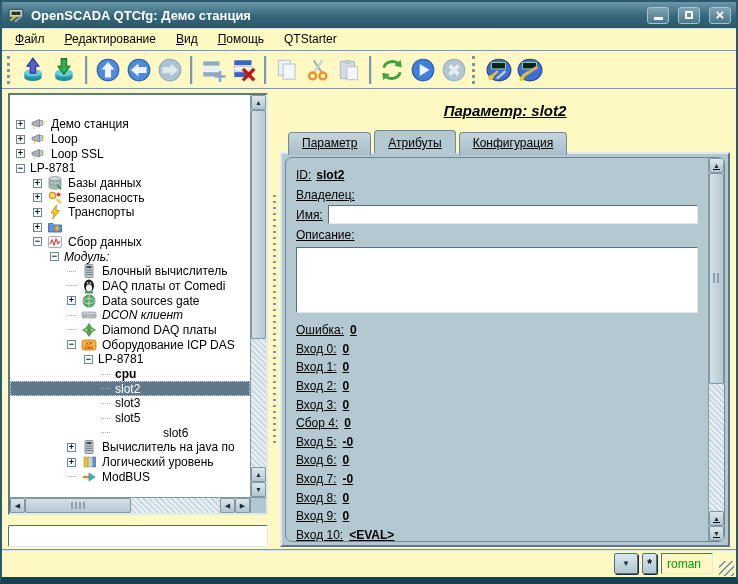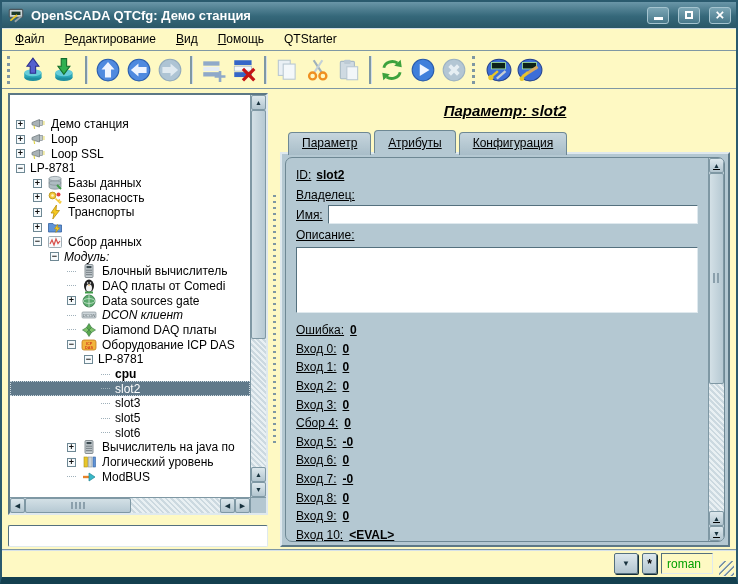--- a/index.html
+++ b/index.html
@@ -498,21 +498,21 @@
               <span class="tree-label">slot2</span>
             </div>
             <div class="tree-row" style="padding-left: 91px;">
               <span class="leaf-dash"></span>
               <span class="tree-label">slot3</span>
             </div>
             <div class="tree-row" style="padding-left: 91px;">
               <span class="leaf-dash"></span>
               <span class="tree-label">slot5</span>
             </div>
-            <div class="tree-row" style="padding-left: 91px;">
+            <div class="tree-row" style="padding-left: 91px; gap: 48px;">
               <span class="leaf-dash"></span>
               <span class="tree-label">slot6</span>
             </div>
             <div class="tree-row" style="padding-left: 57px;">
               <span class="expander">+</span>
               <span class="tree-icon"><svg viewBox="0 0 16 16">
                   <rect x="4" y="1.5" width="8" height="13" rx="1" fill="#c8d0d4" stroke="#70797e" stroke-width="0.8"></rect>
                   <rect x="5.5" y="3" width="5" height="2.2" fill="#3c4a50"></rect>
                   <g fill="#70797e">
                     <rect x="5.2" y="6.5" width="1.6" height="1.4"></rect>

